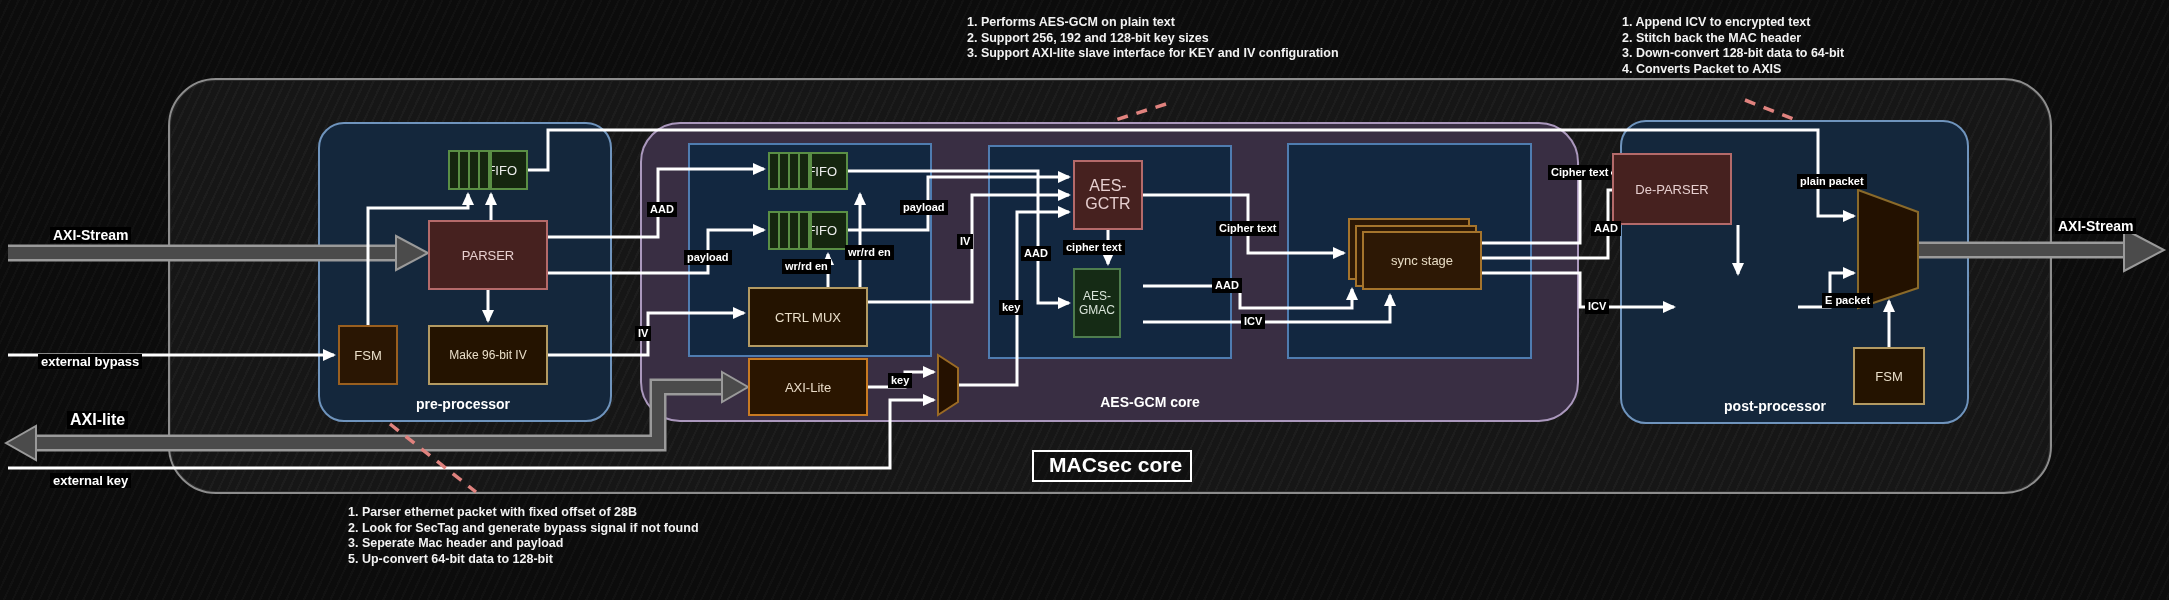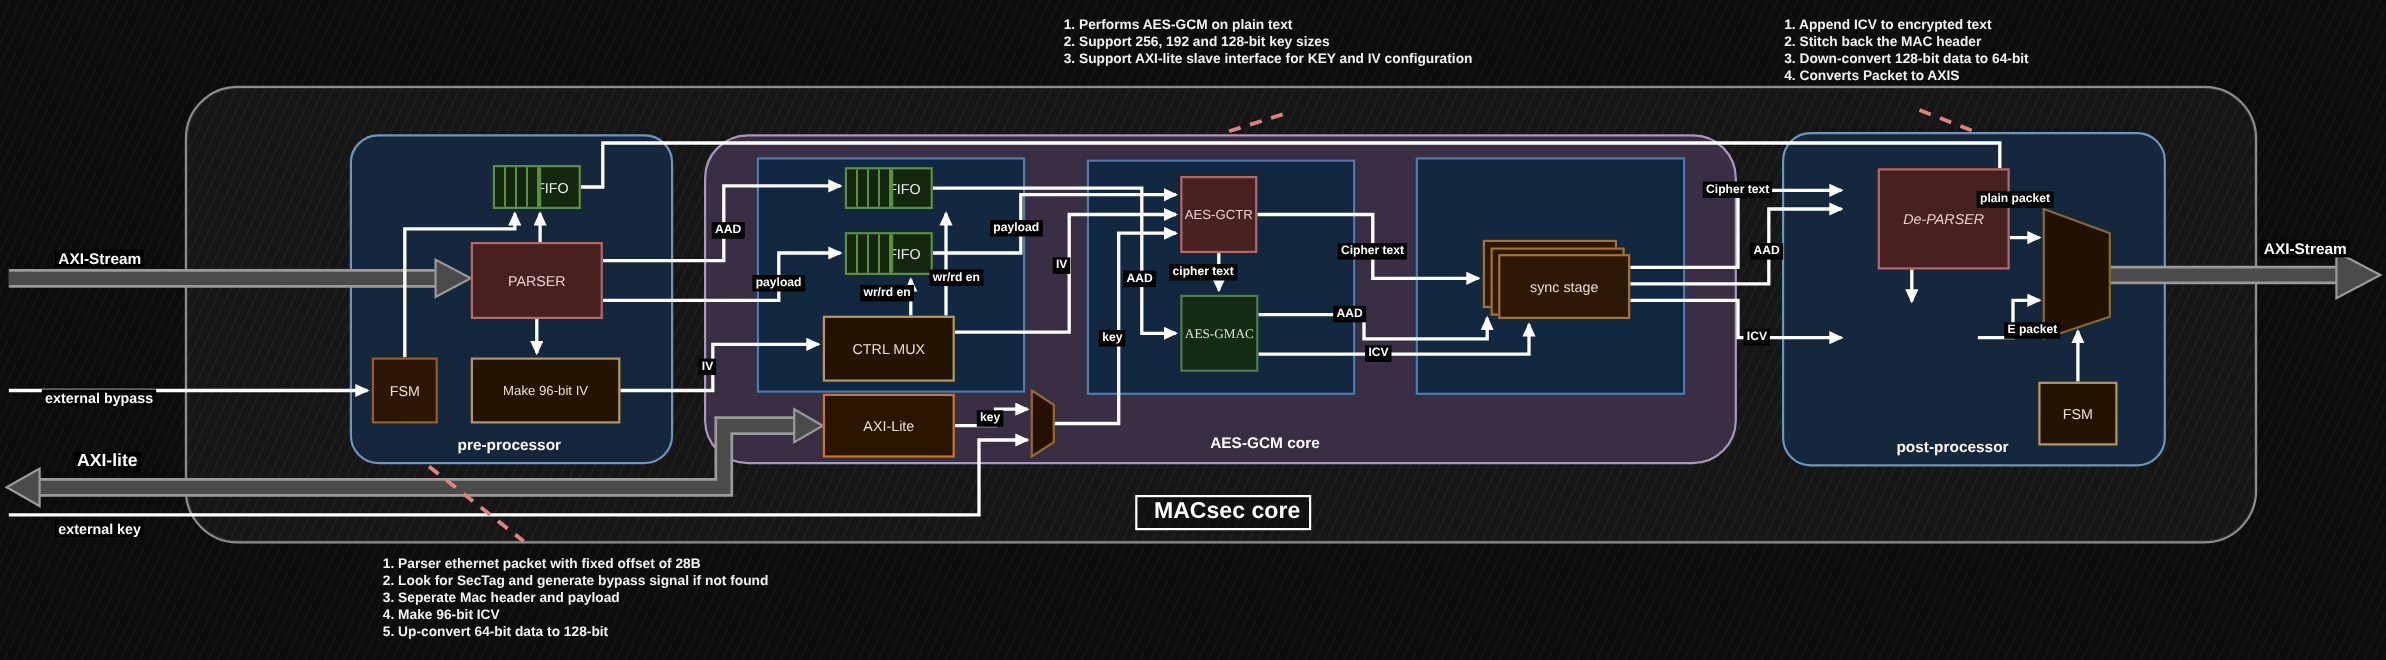--- a/index.html
+++ b/index.html
@@ -143,49 +143,49 @@
 
   <div class="block fifo" style="left:448px;top:150px;width:80px;height:40px;">
       <span>FIFO</span>
     </div>
   <div class="block maroon" style="left:428px;top:220px;width:120px;height:70px;">
       <span>PARSER</span>
     </div>
   <div class="block brown-orange" style="left:338px;top:325px;width:60px;height:60px;">
       <span>FSM</span>
     </div>
-  <div class="block brown" style="left:428px;top:325px;width:136px;height:60px;font-size:12px;">
+  <div class="block brown" style="left:428px;top:325px;width:120px;height:60px;font-size:12px;">
       <span>Make 96-bit IV</span>
     </div>
 
   <div class="block fifo" style="left:768px;top:152px;width:80px;height:38px;">
       <span>FIFO</span>
     </div>
   <div class="block fifo" style="left:768px;top:211px;width:80px;height:39px;">
       <span>FIFO</span>
     </div>
   <div class="block brown" style="left:748px;top:287px;width:120px;height:60px;">
       <span>CTRL MUX</span>
     </div>
   <div class="block axilite" style="left:748px;top:358px;width:120px;height:58px;">
       <span>AXI-Lite</span>
     </div>
-  <div class="block maroon" style="left:1073px;top:160px;width:70px;height:70px;font-size:12px;">
+  <div class="block maroon" style="left:1073px;top:160px;width:70px;height:70px;font-size:16px;">
       <span>AES-GCTR</span>
     </div>
-  <div class="block greenblk" style="left:1073px;top:268px;width:71px;height:70px;font-size:12px;font-family:Liberation Serif, serif;">
+  <div class="block greenblk" style="left:1073px;top:268px;width:48px;height:70px;font-size:12px;">
       <span>AES-GMAC</span>
     </div>
   <div class="sync-ghost" style="left:1348px;top:218px;width:118px;height:58px;"></div>
   <div class="sync-ghost" style="left:1355px;top:225px;width:118px;height:58px;"></div>
   <div class="block" style="left:1362px;top:231px;width:120px;height:59px;background:#2d1805;border:2px solid #a5742c;color:#e8dcc4;">
       <span>sync stage</span>
     </div>
 
-  <div class="block maroon" style="left:1707px;top:153px;width:120px;height:92px;font-style:italic;">
+  <div class="block maroon" style="left:1612px;top:153px;width:120px;height:72px;">
       <span>De-PARSER</span>
     </div>
   <div class="block brown" style="left:1853px;top:347px;width:72px;height:58px;">
       <span>FSM</span>
     </div>
 
   <div class="container-label" style="left:318px;top:396px;width:290px;">pre-processor</div>
   <div class="container-label" style="left:1040px;top:394px;width:220px;">AES-GCM core</div>
   <div class="container-label" style="left:1620px;top:398px;width:310px;">post-processor</div>
   <div class="titlebox">MACsec core</div>
@@ -224,17 +224,16 @@
   <div class="notes" style="left:1622px;top:15px;">
     <div>1. Append ICV to encrypted text</div>
     <div>2. Stitch back the MAC header</div>
     <div>3. Down-convert 128-bit data to 64-bit</div>
     <div>4. Converts Packet to AXIS</div>
   </div>
   <div class="notes" style="left:348px;top:505px;">
     <div>1. Parser ethernet packet with fixed offset of 28B</div>
     <div>2. Look for SecTag and generate bypass signal if not found</div>
     <div>3. Seperate Mac header and payload</div>
-    <div>4. Make 96-bit ICV</div>
     <div>5. Up-convert 64-bit data to 128-bit</div>
   </div>
 
 </div>
 
 </body></html>

